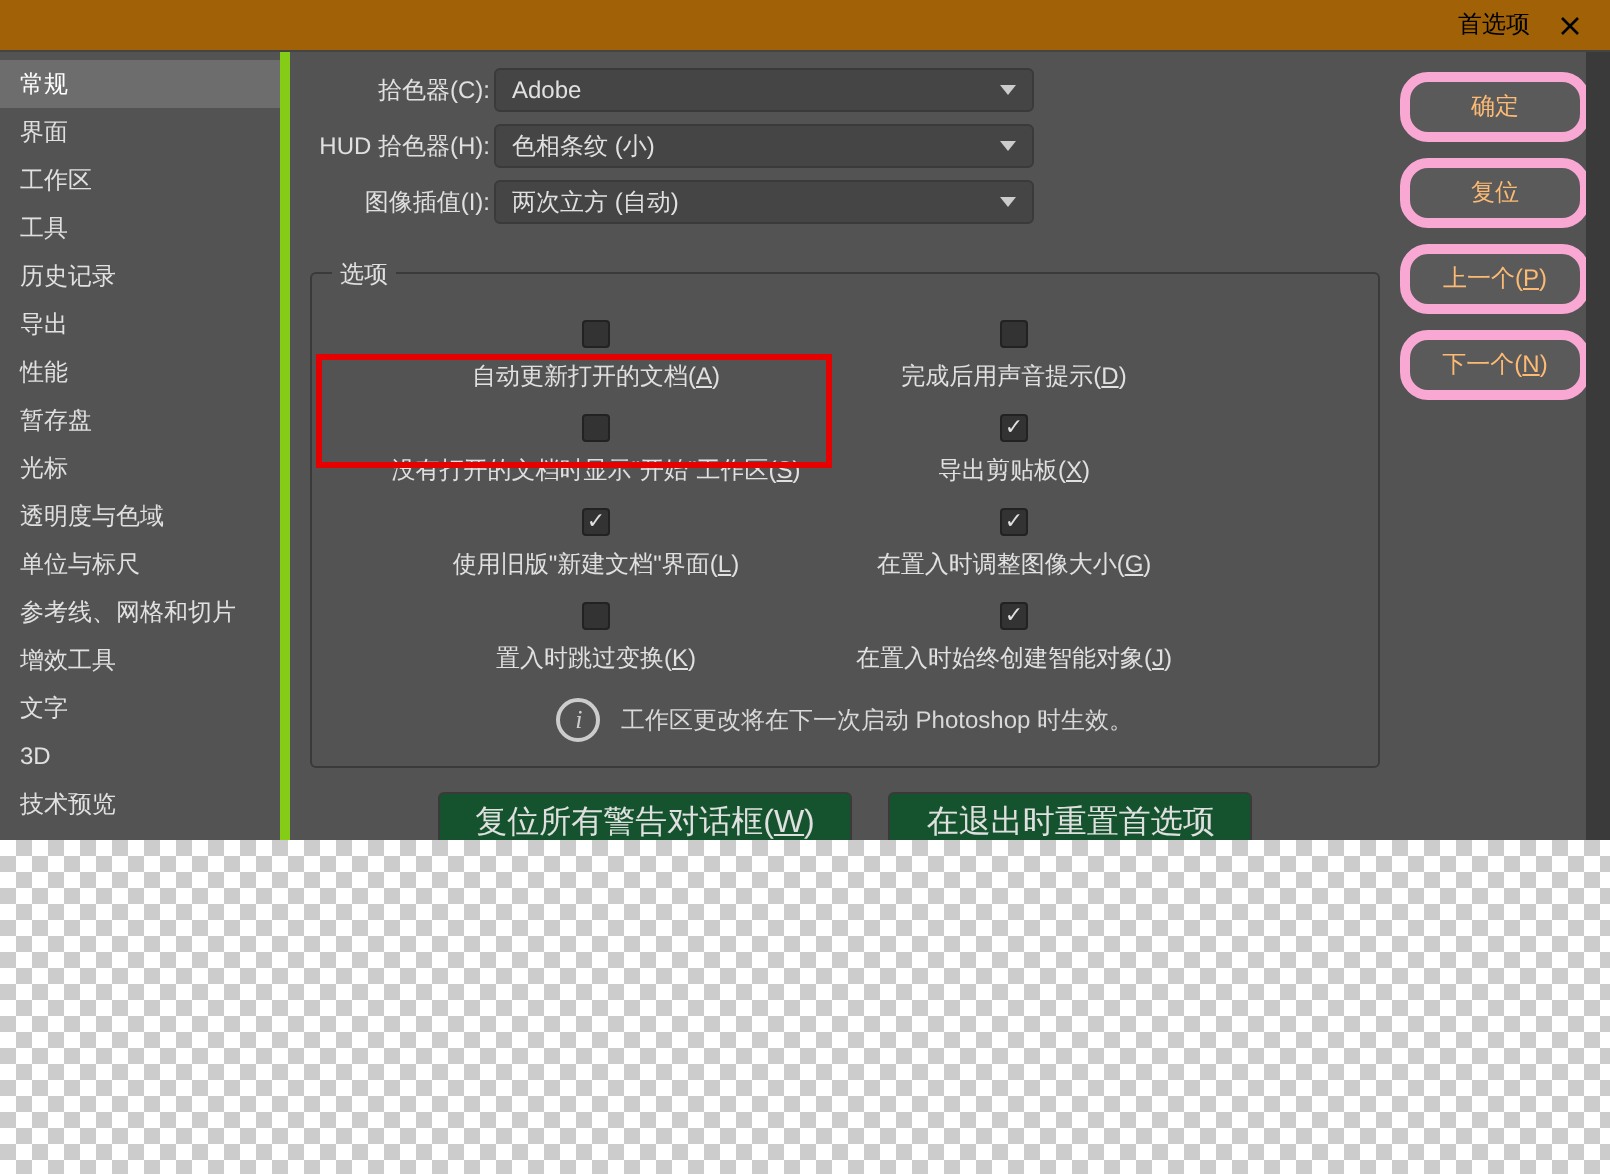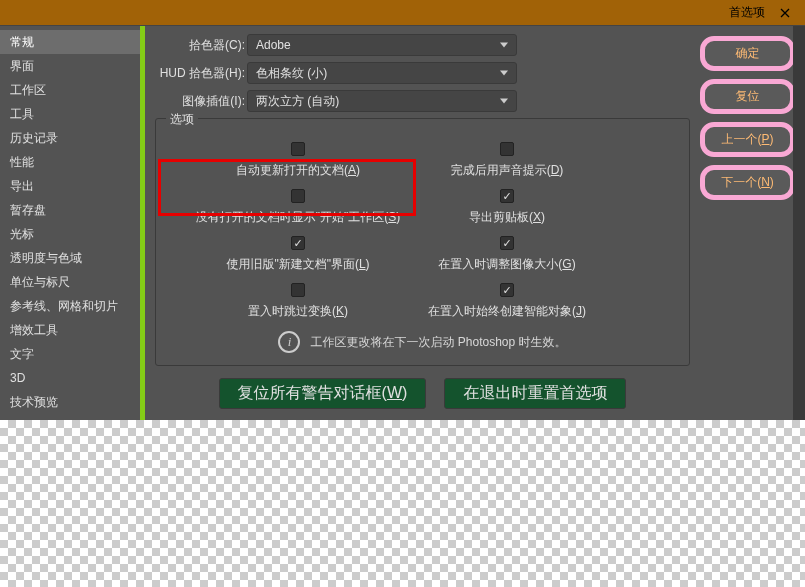--- a/index.html
+++ b/index.html
@@ -101,21 +101,21 @@
     right: 8px; top: 50%;
     width: 0; height: 0;
     border-left: 4px solid transparent;
     border-right: 4px solid transparent;
     border-top: 5px solid #ccc;
     transform: translateY(-50%);
   }
   .fieldset {
     border: 1px solid #3a3a3a;
     border-radius: 3px;
-    margin-top: 6px;
+    margin-top: 24px;
     padding: 18px 12px 12px;
     position: relative;
   }
   .legend {
     position: absolute;
     top: -8px; left: 10px;
     background: #535353;
     padding: 0 4px;
     color: #e0e0e0;
   }
@@ -222,22 +222,22 @@
 </div>
 
 <div class="dialog-body">
 
   <div class="sidebar" id="sidebar">
       <div class="sidebar-item selected">常规</div>
       <div class="sidebar-item">界面</div>
       <div class="sidebar-item">工作区</div>
       <div class="sidebar-item">工具</div>
       <div class="sidebar-item">历史记录</div>
+      <div class="sidebar-item">导出</div>
       <div class="sidebar-item">性能</div>
-      <div class="sidebar-item">导出</div>
       <div class="sidebar-item">暂存盘</div>
       <div class="sidebar-item">光标</div>
       <div class="sidebar-item">透明度与色域</div>
       <div class="sidebar-item">单位与标尺</div>
       <div class="sidebar-item">参考线、网格和切片</div>
       <div class="sidebar-item">增效工具</div>
       <div class="sidebar-item">文字</div>
       <div class="sidebar-item">3D</div>
       <div class="sidebar-item">技术预览</div>
     </div>

